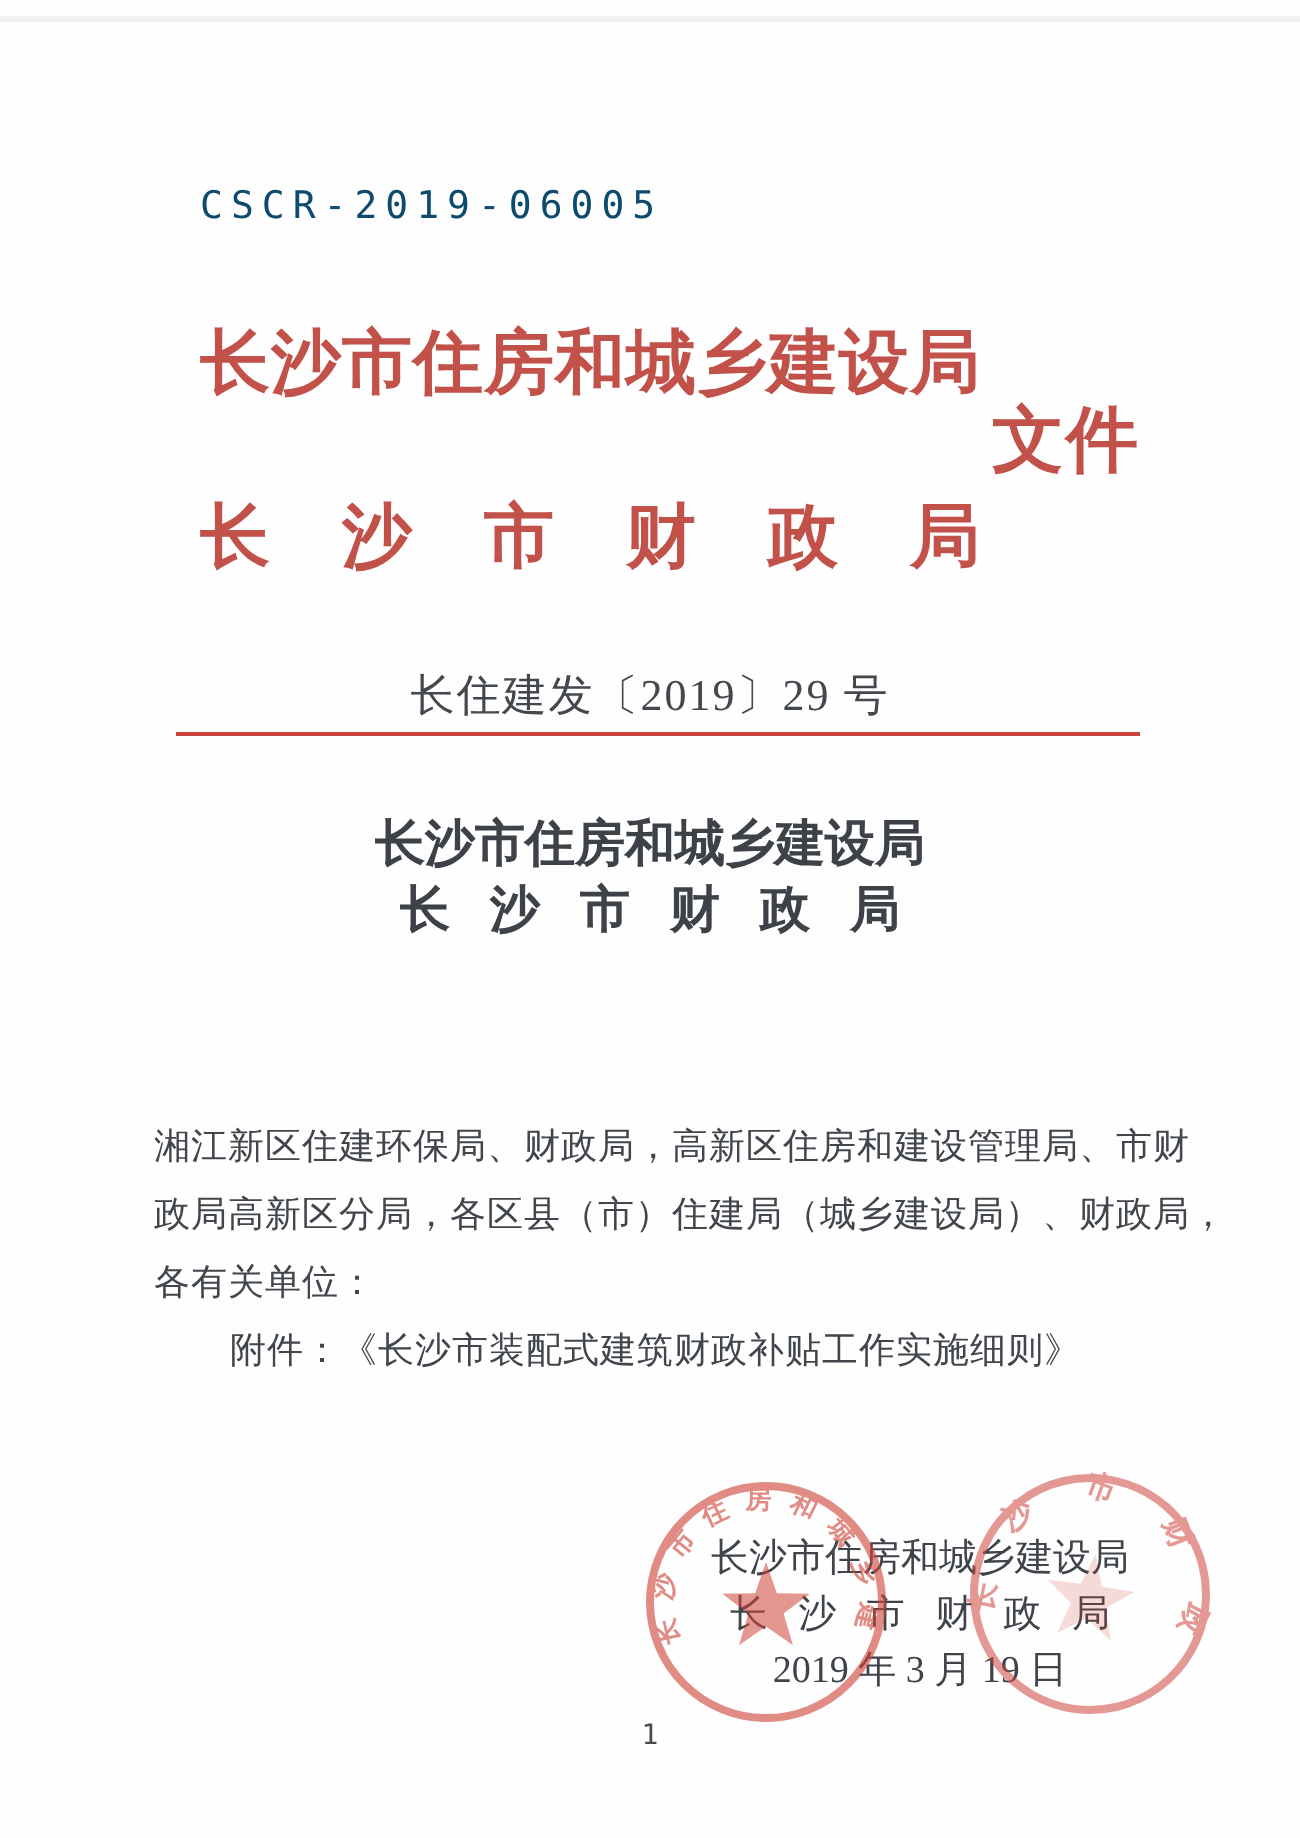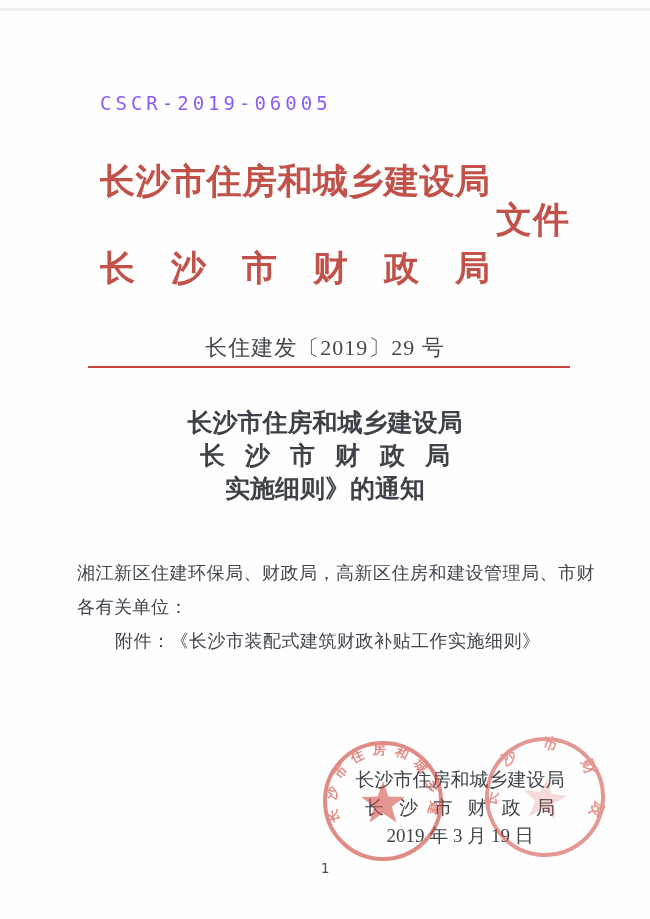--- a/index.html
+++ b/index.html
@@ -4,21 +4,21 @@
 <style>
   html,body{margin:0;padding:0;background:#ffffff;}
   .page{
     position:relative;width:650px;height:919px;background:#fefefe;
     font-family:"Liberation Serif","DejaVu Serif",serif;overflow:hidden;
   }
   .scan-top-band{position:absolute;top:8px;left:0;width:650px;height:3px;background:#f0f0ef;}
   .doc-code{
     position:absolute;top:92px;left:100px;
     font-family:"DejaVu Sans Mono","Liberation Mono",monospace;
-    font-size:19px;letter-spacing:4px;color:#8b5cf6;
+    font-size:19px;letter-spacing:4px;color:#0c4a6e;
   }
   .red-head{position:absolute;left:0;top:0;width:650px;color:#c15149;}
   .agency-line1{
     position:absolute;top:158px;left:100px;width:400px;
     font-size:35px;font-weight:bold;letter-spacing:0.5px;white-space:nowrap;
   }
   .agency-line2{
     position:absolute;top:245px;left:100px;width:390px;
     display:flex;justify-content:space-between;
     font-size:35px;font-weight:bold;
@@ -91,25 +91,25 @@
     <div>
       <span class="title-spaced">
         <span>长</span>
         <span>沙</span>
         <span>市</span>
         <span>财</span>
         <span>政</span>
         <span>局</span>
       </span>
     </div>
-    <div>实施细则》的通知</div>
   </div>
 
   <div class="body-block">
     <div class="body-line">湘江新区住建环保局、财政局，高新区住房和建设管理局、市财</div>
+    <div class="body-line">政局高新区分局，各区县（市）住建局（城乡建设局）、财政局，</div>
     <div class="body-line">各有关单位：</div>
     <div class="body-line indent">附件：《长沙市装配式建筑财政补贴工作实施细则》</div>
   </div>
 
   <div class="signature-block">
     <div>长沙市住房和城乡建设局</div>
     <div>
       <span class="sig-spaced">
         <span>长</span>
         <span>沙</span>

